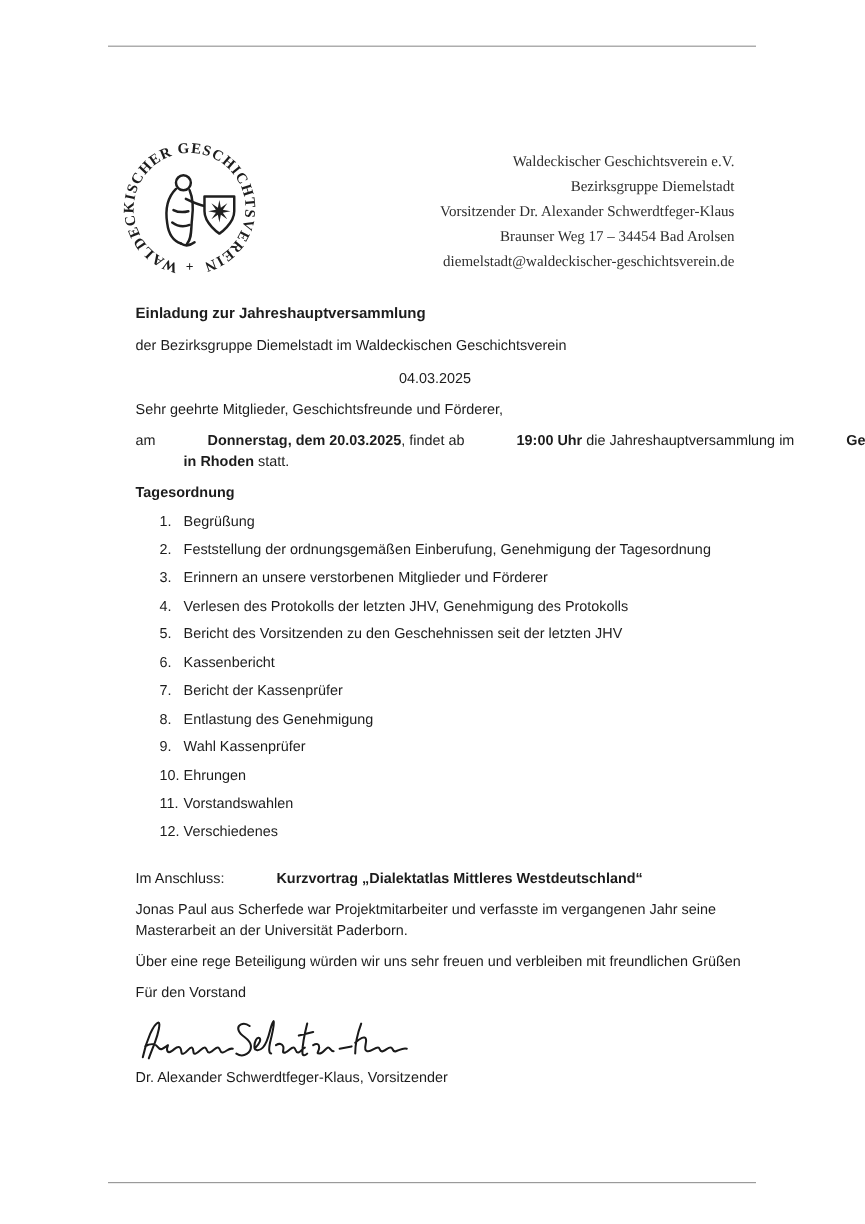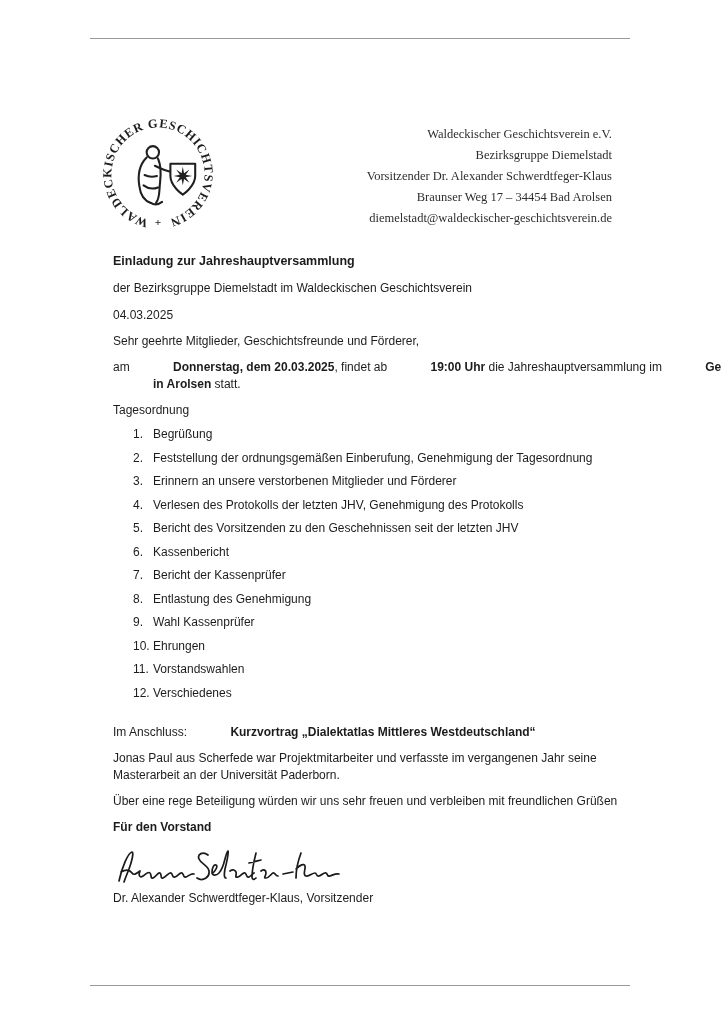--- a/index.html
+++ b/index.html
@@ -27,27 +27,27 @@
 
   .bodytext{
     position:absolute;left:113px;top:253px;width:499px;
     font-size:12px;line-height:17px;
   }
   .p{margin:0 0 9px 0;}
   .nowrap{white-space:nowrap;}
   .b{font-weight:bold;margin-left:40px;}
   .title{font-weight:bold;font-size:12.5px;margin:0 0 10px 0;}
   .subtitle{margin:0 0 10px 0;}
-  .dateline{text-align:left;margin:0 0 9px 0;}
-  .agenda-heading{font-weight:normal;margin:4px 0 8px 0;}
+  .dateline{text-align:center;margin:0 0 9px 0;}
+  .agenda-heading{font-weight:bold;margin:4px 0 8px 0;}
   .agenda-item{display:flex;padding-left:20px;line-height:14px;margin-bottom:9.5px;}
   .agenda-num{width:20px;flex:0 0 20px;}
   .agenda-text{flex:1;}
   .followup{margin:24px 0 9px 0;}
-  .sigblock{margin-top:2px;font-weight:bold;}
+  .sigblock{margin-top:2px;}
   .sig-svg{display:block;margin:2px 0 0 0;}
   .signatory{margin-top:1px;}
 </style>
 </head>
 <body>
 
 <div class="page">
 
   <div class="rule rule-top"></div>
   <div class="rule rule-bottom"></div>
@@ -84,21 +84,21 @@
   </div>
 
   <div class="bodytext">
 
     <div class="title nowrap">Einladung zur Jahreshauptversammlung</div>
     <div class="subtitle nowrap">der Bezirksgruppe Diemelstadt im Waldeckischen Geschichtsverein</div>
     <div class="dateline">04.03.2025</div>
 
     <p class="p nowrap">Sehr geehrte Mitglieder, Geschichtsfreunde und Förderer,</p>
 
-    <p class="p"><span class="nowrap"><span>am </span><span class="b">Donnerstag, dem 20.03.2025</span><span>, findet ab </span><span class="b">19:00 Uhr</span><span> die Jahreshauptversammlung im </span><span class="b">Genehmigung</span></span><br><span class="nowrap"><span class="b">in Arolsen</span><span> statt.</span></span></p>
+    <p class="p"><span class="nowrap"><span>am </span><span class="b">Donnerstag, dem 20.03.2025</span><span>, findet ab </span><span class="b">19:00 Uhr</span><span> die Jahreshauptversammlung im </span><span class="b">Genehmigung</span></span><br><span class="nowrap"><span class="b">in Rhoden</span><span> statt.</span></span></p>
 
 
     <div class="agenda-heading">Tagesordnung</div>
 
     <div>
       <div class="agenda-item">
         <span class="agenda-num">1.</span>
         <span class="agenda-text">Begrüßung</span>
       </div>
       <div class="agenda-item">

